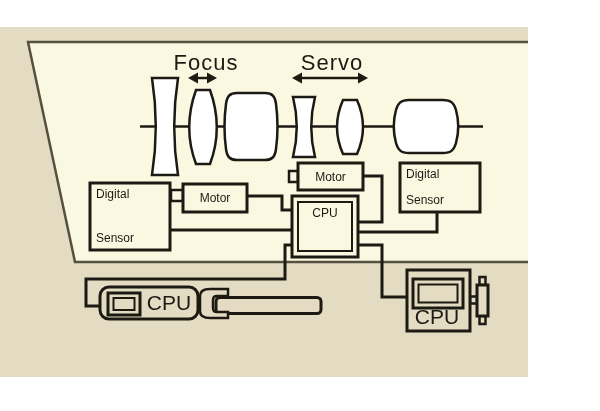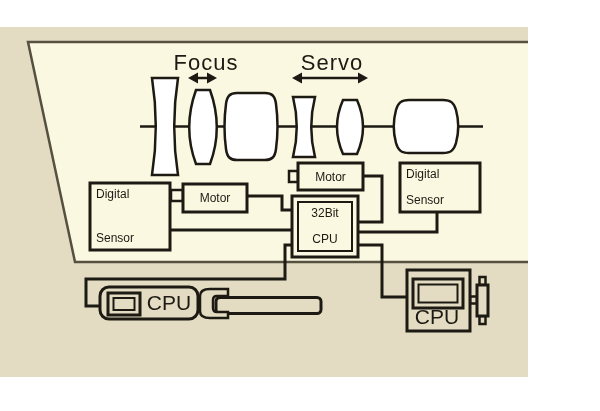--- a/index.html
+++ b/index.html
@@ -101,21 +101,20 @@
   <div class="txt box-label" style="left:183px;top:184px;width:64px;height:28px;">Motor</div>
 
   <div class="txt box-label" style="left:298px;top:163px;width:65px;height:27px;">Motor</div>
 
   <div class="txt box-label two-line" style="left:406px;top:163px;width:74px;height:49px;">
     <span class="ln">Digital</span>
     <span class="ln">Sensor</span>
   </div>
 
   <div class="txt box-label two-line centered" style="left:298px;top:202px;width:54px;height:49px;">
-    <span class="ln">32Bit</span>
     <span class="ln">CPU</span>
   </div>
 
   <div class="txt box-label" style="left:143px;top:289px;width:52px;height:27px;font-size:21px;">CPU</div>
 
   <div class="txt box-label" style="left:410px;top:305px;width:54px;height:23px;font-size:21px;">CPU</div>
 
 
 </div>
 

